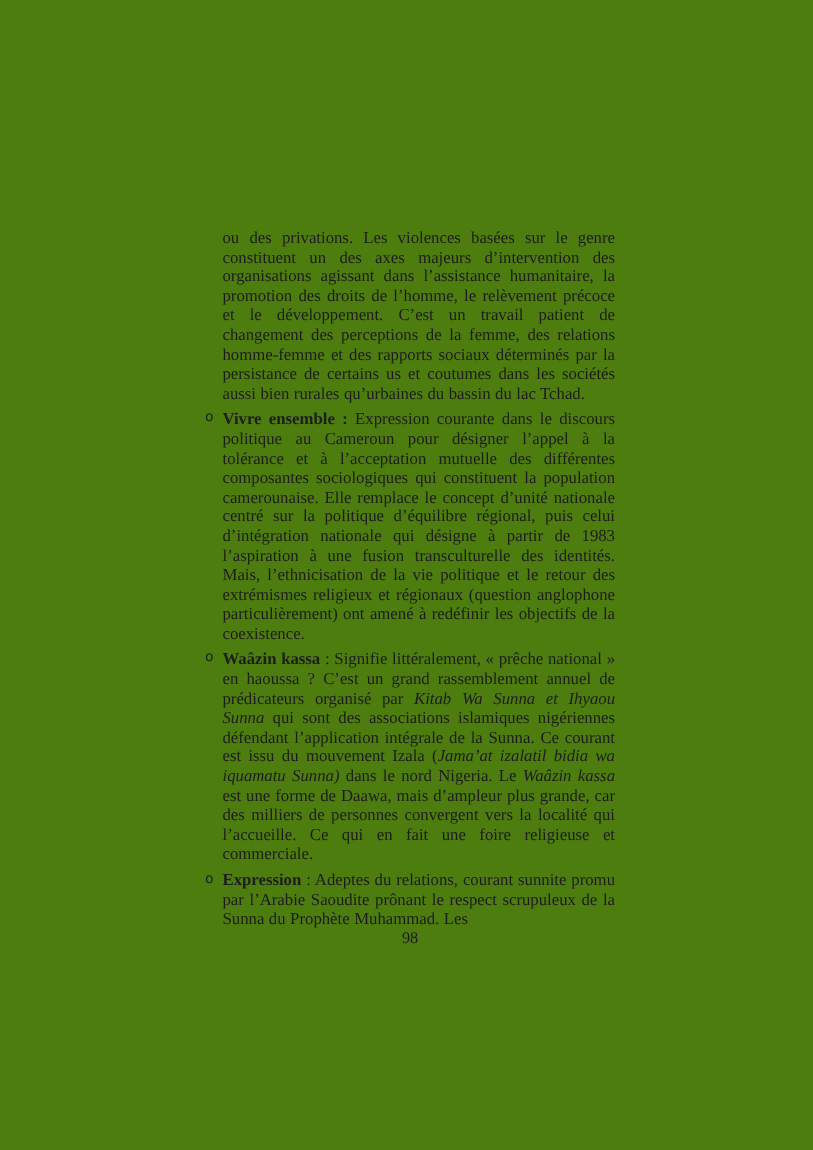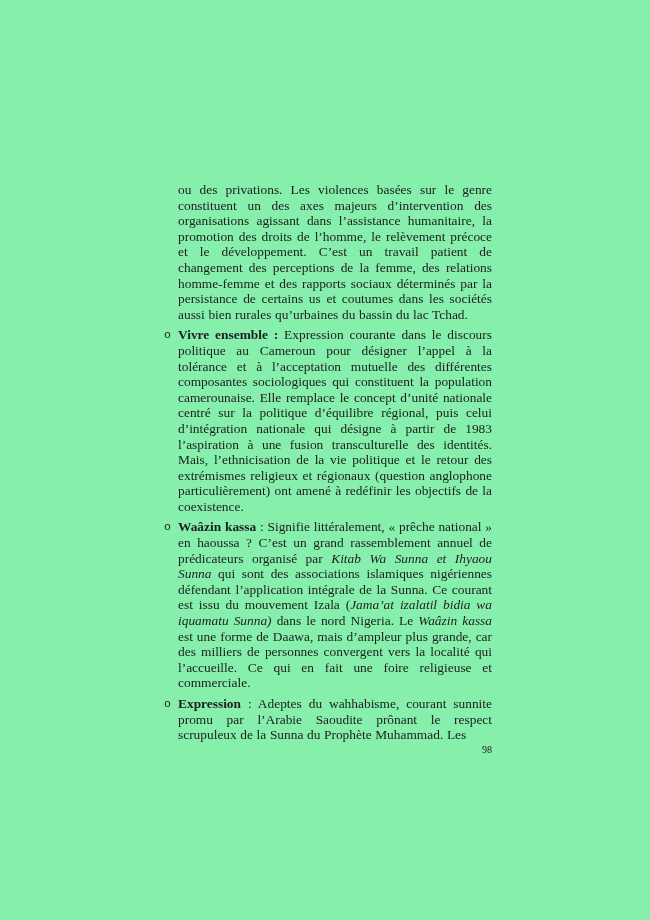--- a/index.html
+++ b/index.html
@@ -4,21 +4,21 @@
 <style>
   html, body {
     margin: 0;
     padding: 0;
     background: #ffffff;
   }
   .page {
     position: relative;
     width: 650px;
     height: 920px;
-    background: #86efac;
+    background: #4d7c0f;
     overflow: hidden;
     font-family: "Liberation Serif", "DejaVu Serif", serif;
     color: #1d1d1d;
     -webkit-font-smoothing: antialiased;
   }
   .content {
     position: absolute;
     left: 164px;
     top: 182px;
     width: 328px;
@@ -52,22 +52,22 @@
     text-align: justify;
   }
   .seg-bold   { font-weight: bold; }
   .seg-italic { font-style: italic; }
   .seg-normal { font-weight: normal; font-style: normal; }
   .folio {
     position: absolute;
     left: 164px;
     top: 742px;
     width: 328px;
-    text-align: right;
-    font-size: 10px;
+    text-align: center;
+    font-size: 13px;
     line-height: 15px;
     color: #1d1d1d;
   }
 </style>
 </head>
 <body>
 
 <div class="page">
   <div class="content">
 
@@ -80,19 +80,19 @@
       <span class="entry-text"><span class="seg-bold">Vivre ensemble :</span><span class="seg-normal"> Expression courante dans le discours politique au Cameroun pour désigner l’appel à la tolérance et à l’acceptation mutuelle des différentes composantes sociologiques qui constituent la population camerounaise. Elle remplace le concept d’unité nationale centré sur la politique d’équilibre régional, puis celui d’intégration nationale qui désigne à partir de 1983 l’aspiration à une fusion transculturelle des identités. Mais, l’ethnicisation de la vie politique et le retour des extrémismes religieux et régionaux (question anglophone particulièrement) ont amené à redéfinir les objectifs de la coexistence.</span></span>
     </div>
 
     <div class="para entry">
       <span class="marker">o</span>
       <span class="entry-text"><span class="seg-bold">Waâzin kassa</span><span class="seg-normal"> : Signifie littéralement, « prêche national » en haoussa ? C’est un grand rassemblement annuel de prédicateurs organisé par </span><span class="seg-italic">Kitab Wa Sunna et Ihyaou Sunna</span><span class="seg-normal"> qui sont des associations islamiques nigériennes défendant l’application intégrale de la Sunna. Ce courant est issu du mouvement Izala (</span><span class="seg-italic">Jama’at izalatil bidia wa iquamatu Sunna)</span><span class="seg-normal"> dans le nord Nigeria. Le </span><span class="seg-italic">Waâzin kassa</span><span class="seg-normal"> est une forme de Daawa, mais d’ampleur plus grande, car des milliers de personnes convergent vers la localité qui l’accueille. Ce qui en fait une foire religieuse et commerciale.</span></span>
     </div>
 
     <div class="para entry">
       <span class="marker">o</span>
-      <span class="entry-text"><span class="seg-bold">Expression</span><span class="seg-normal"> : Adeptes du wahhabisme, courant sunnite promu par l’Arabie Saoudite prônant le respect scrupuleux de la Sunna du Prophète Muhammad. Les</span></span>
+      <span class="entry-text"><span class="seg-bold">Expression</span><span class="seg-normal"> : Adeptes du relations, courant sunnite promu par l’Arabie Saoudite prônant le respect scrupuleux de la Sunna du Prophète Muhammad. Les</span></span>
     </div>
 
   </div>
 
   <div class="folio">98</div>
 </div>
 
 </body></html>

